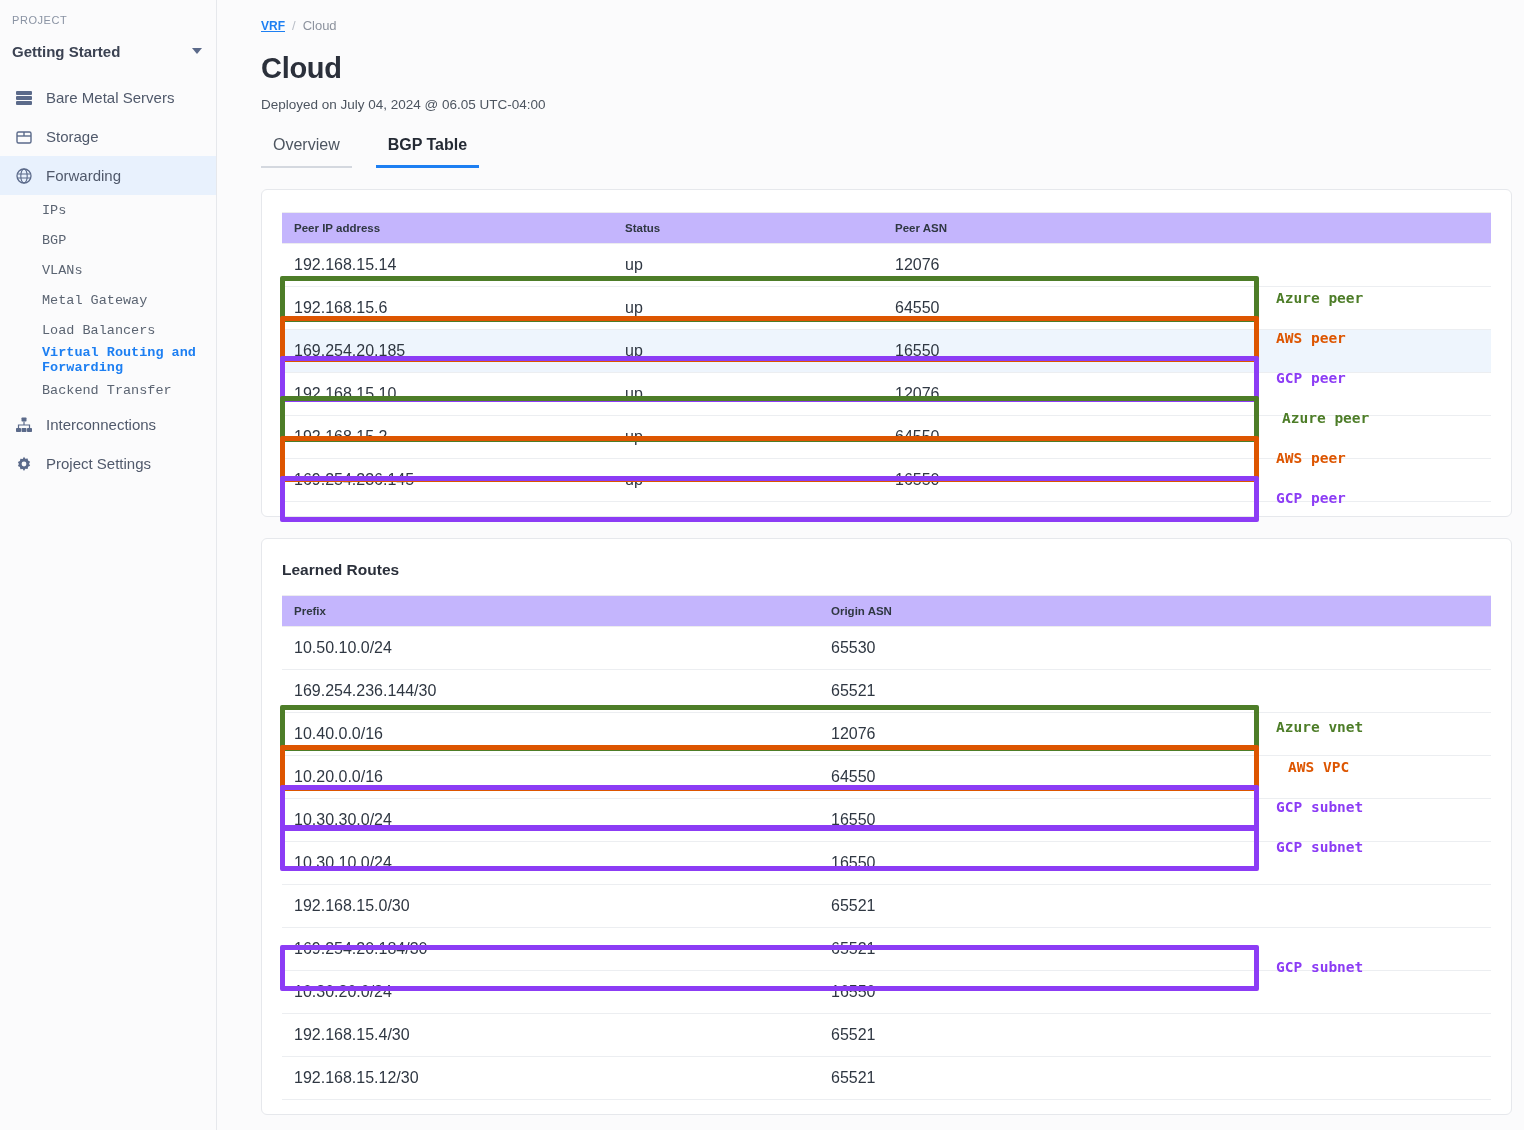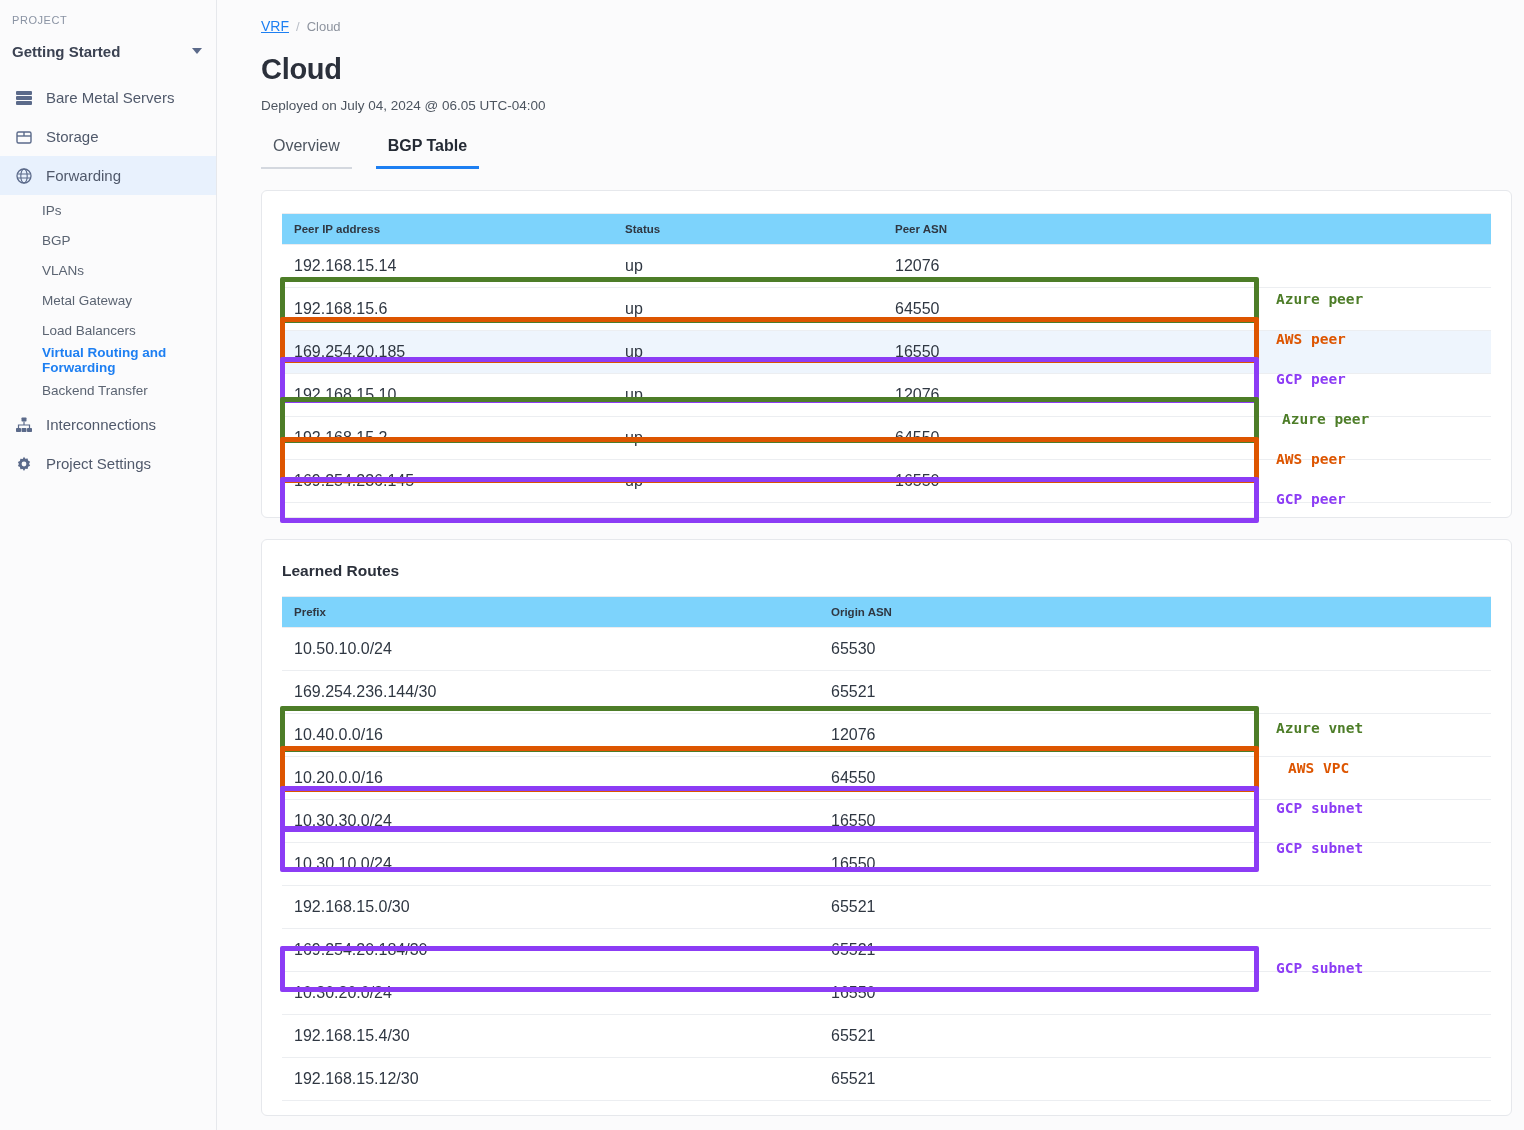--- a/index.html
+++ b/index.html
@@ -35,31 +35,31 @@
   .nav-item {
     display: flex; align-items: center; gap: 12px;
     height: 39px; padding-left: 14px; cursor: pointer;
     font-size: 15px; color: #50596b;
   }
   .nav-item.active { background: #e8f1fd; }
   .nav-item .nico { width: 20px; height: 20px; display:flex; align-items:center; justify-content:center; flex:0 0 20px; }
   .nav-item .nico svg { display:block; }
   .subnav-item {
     height: 30px; display: flex; align-items: center;
-    padding-left: 42px; font-size: 13.5px; color: #5b6472; cursor: pointer;
+    padding-left: 42px; font-size: 13.5px; color: #5b6472; cursor: pointer; font-family: Liberation Mono, monospace;
   }
   .subnav-item.current { color: #1d7ff2; font-weight: 600; }
 
   
   .main {
     flex: 1; height: 1130px; background: #fbfbfc;
     padding: 14px 12px 0 44px; overflow: hidden; position: relative;
   }
   .breadcrumb { font-size: 13px; color: #9aa0ab; display: flex; align-items: center; gap: 7px; margin-top: 4px; }
-  .breadcrumb a { color: #1d7ff2; text-decoration: underline; font-weight: 400; font-size: 14px; }
+  .breadcrumb a { color: #1d7ff2; text-decoration: underline; font-weight: 700; font-size: 12px; }
   .breadcrumb .sep { color: #b9bec7; }
   .breadcrumb .cur { color: #8d939e; }
   .page-title { font-size: 29px; font-weight: 700; color: #2b303b; margin-top: 19px; letter-spacing: -.3px; }
   .deployed { font-size: 13.5px; color: #4d5560; margin-top: 12px; }
 
   .tabs { display: flex; gap: 24px; margin-top: 24px; }
   .tab {
     font-size: 16px; color: #4d5560; padding: 0 12px 11px 12px;
     cursor: pointer; border-bottom: 2px solid #d4d8df; position: relative;
   }
@@ -67,21 +67,21 @@
 
   
   .card {
     background: #ffffff; border: 1px solid #e6e8ec; border-radius: 6px;
     margin-top: 21px; padding: 22px 20px 14px 20px; position: relative;
   }
   .card-title { font-size: 15.5px; font-weight: 700; color: #2b303b; margin: 0 0 16px 0; }
 
   table { width: 100%; border-collapse: collapse; table-layout: fixed; }
   thead th {
-    background: #7dd3fc; font-size: 11.5px; font-weight: 700; color: #2f3742;
+    background: #c4b5fd; font-size: 11.5px; font-weight: 700; color: #2f3742;
     text-align: left; padding: 9px 12px; border-top: 1px solid #ececef;
     border-bottom: 1px solid #ececef;
   }
   tbody td {
     font-size: 16px; color: #2f3742; padding: 12px;
     border-bottom: 1px solid #eceef1; height: 37px;
   }
   tbody tr.hl td { background: #eef5fd; }
   .col-status  { width: 270px; }
   .col-asn     { width: 372px; }

